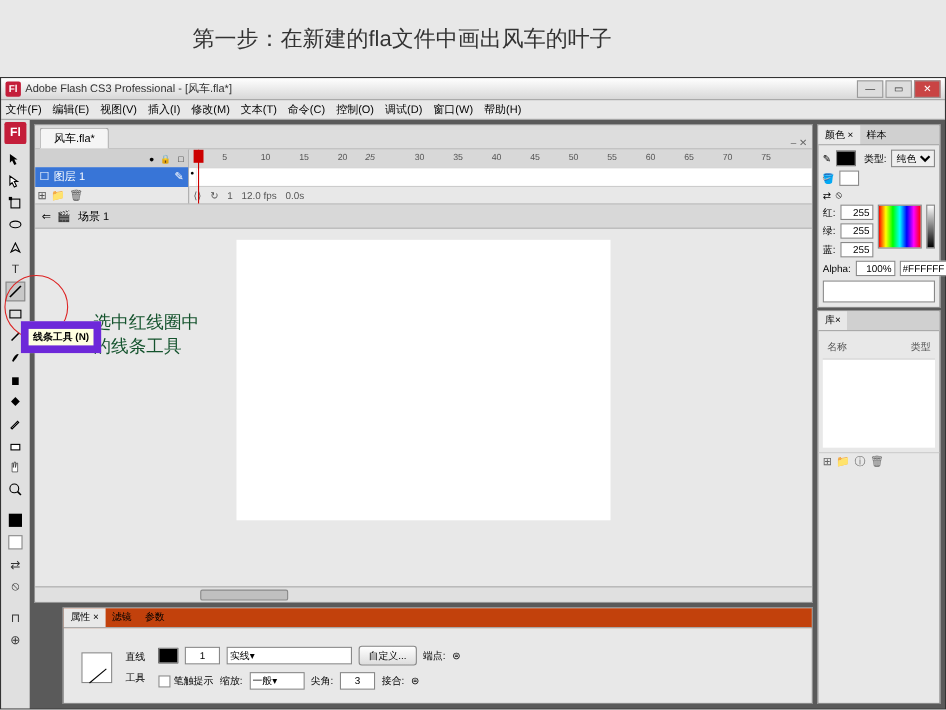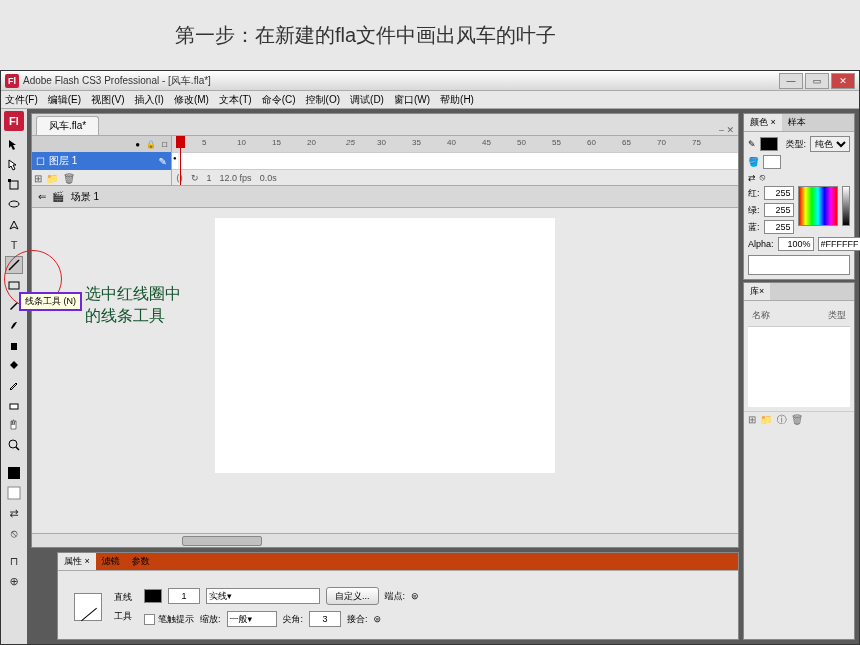--- a/index.html
+++ b/index.html
@@ -68,21 +68,21 @@
     .line-icon-lg { width: 28px; height: 28px; border: 1px solid #888; background: #fff; position: relative; }
     .line-icon-lg::after { content: ''; position: absolute; left: 4px; top: 20px; width: 20px; height: 1px; background: #000; transform: rotate(-40deg); }
     .props-col { display: flex; flex-direction: column; gap: 6px; }
     .props-row { display: flex; align-items: center; gap: 6px; }
     .small-input { width: 32px; height: 16px; border: 1px solid #888; font-size: 9px; text-align: center; }
     .dropdown { height: 16px; border: 1px solid #888; background: #fff; font-size: 9px; padding: 0 2px; display: flex; align-items: center; }
     .btn-sm { height: 18px; padding: 0 8px; border: 1px solid #888; background: linear-gradient(#fff,#ddd); font-size: 9px; display: flex; align-items: center; cursor: pointer; border-radius: 3px; }
     .checkbox-row { display: flex; align-items: center; gap: 3px; justify-content: center; }
     .checkbox { width: 11px; height: 11px; border: 1px solid #888; background: #fff; }
     .red-circle { position: absolute; left: 4px; top: 250px; width: 58px; height: 58px; border: 1px solid #d22; border-radius: 50%; pointer-events: none; z-index: 100; }
-    .tooltip { position: absolute; left: 19px; top: 292px; background: #ffffe1; border: 2px solid #6d28d9; font-size: 9px; padding: 1px 4px; z-index: 101; }
+    .tooltip { position: absolute; left: 19px; top: 292px; background: #ffffe1; border: 7px solid #6d28d9; font-size: 9px; padding: 1px 4px; z-index: 101; font-weight: bold; }
     .annotation { position: absolute; left: 85px; top: 283px; color: #14532d; font-size: 16px; line-height: 1.4; z-index: 100; }
     select.native-dd { font-size: 9px; height: 16px; border: 1px solid #888; }
   </style>
 </head>
 <body>
 
 <div class="instruction-header">
   <span>第一步：在新建的fla文件中画出风车的叶子</span>
 </div>
 
@@ -239,21 +239,21 @@
               <span>📁</span>
               <span>🗑</span>
             </div>
           </div>
           <div class="timeline-frames">
             <div class="ruler" id="ruler">
                 <span class="ruler-mark" style="left: 30px;">5</span>
                 <span class="ruler-mark" style="left: 65px;">10</span>
                 <span class="ruler-mark" style="left: 100px;">15</span>
                 <span class="ruler-mark" style="left: 135px;">20</span>
-                <span class="ruler-mark" style="left: 174px; font-style: italic;">25</span>
+                <span class="ruler-mark" style="left: 160px; font-style: italic;">25</span>
                 <span class="ruler-mark" style="left: 205px;">30</span>
                 <span class="ruler-mark" style="left: 240px;">35</span>
                 <span class="ruler-mark" style="left: 275px;">40</span>
                 <span class="ruler-mark" style="left: 310px;">45</span>
                 <span class="ruler-mark" style="left: 345px;">50</span>
                 <span class="ruler-mark" style="left: 380px;">55</span>
                 <span class="ruler-mark" style="left: 415px;">60</span>
                 <span class="ruler-mark" style="left: 450px;">65</span>
                 <span class="ruler-mark" style="left: 485px;">70</span>
                 <span class="ruler-mark" style="left: 520px;">75</span>

